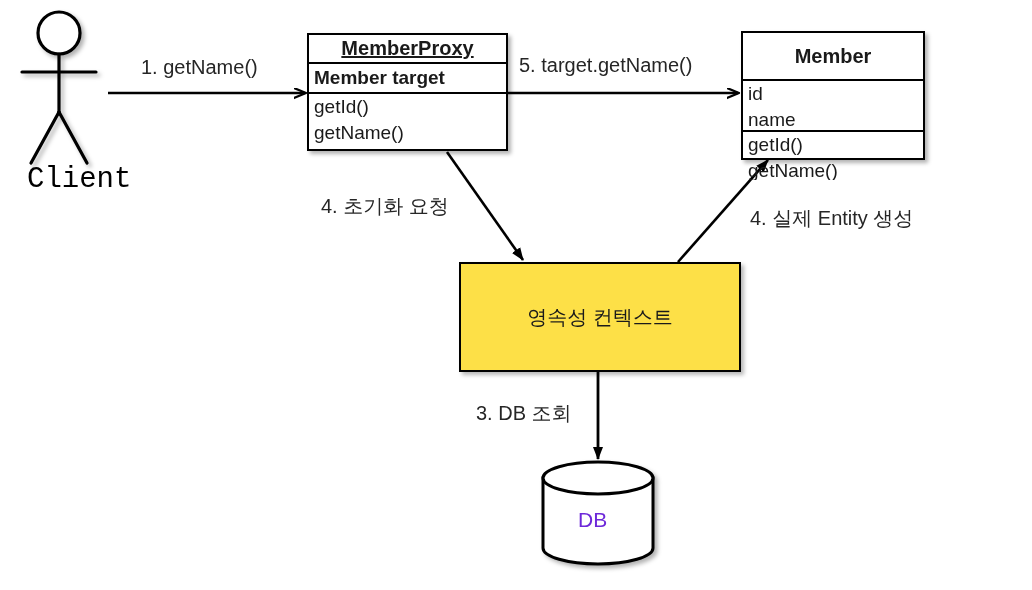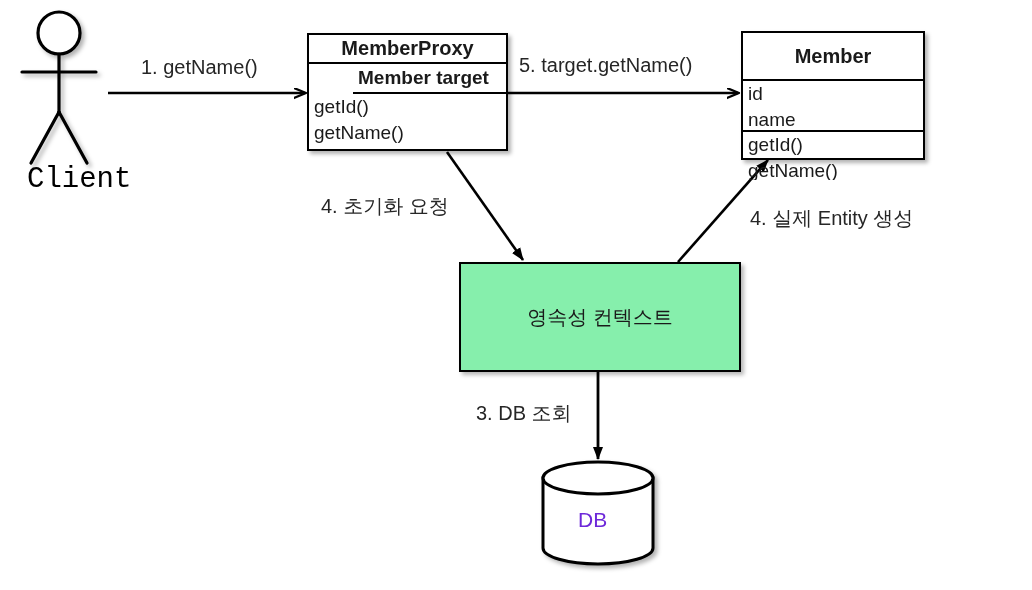--- a/index.html
+++ b/index.html
@@ -45,21 +45,20 @@
   .umlbox .cell.title {
     justify-content: center;
     font-weight: bold;
     font-size: 20px;
     border-bottom: 2.5px solid #000;
   }
   .umlbox .cell.attr {
     justify-content: flex-start;
     padding-left: 5px;
     font-size: 19px;
-    margin-left: 44px;
   }
   .umlbox .cell.attr.bold {
     font-weight: bold;
     border-bottom: 2.5px solid #000;
   }
   .umlbox .cell.attrs-group {
     display: block;
     padding-left: 5px;
     border-bottom: 2.5px solid #000;
   }
@@ -69,21 +68,21 @@
   }
   .umlbox .line {
     font-size: 19px;
     line-height: 26px;
     white-space: nowrap;
   }
 
   
   .plainbox {
     position: absolute;
-    background: #86efac;
+    background: #fde047;
     border: 2.5px solid #000;
     box-sizing: border-box;
     display: flex;
     align-items: center;
     justify-content: center;
     font-size: 20px;
     box-shadow: 3px 3px 4px rgba(0,0,0,0.28);
   }
 
   
@@ -146,21 +145,21 @@
 
     <line x1="598" y1="372" x2="598" y2="459" stroke="#000" stroke-width="2.8" marker-end="url(#arrowSolid)"></line>
 
     <g filter="url(#softShadow)">
       <path d="M543,478 L543,548 A55,16 0 0 0 653,548 L653,478 Z" fill="#ffffff" stroke="#000" stroke-width="3"></path>
       <ellipse cx="598" cy="478" rx="55" ry="16" fill="#ffffff" stroke="#000" stroke-width="3"></ellipse>
     </g>
   </svg>
 
   <div class="umlbox" id="box-member-proxy" style="left:307px; top:33px; width:201px; height:118px;">
-    <div class="cell title" style="height:29px;">MemberProxy</div>
+    <div class="cell title" style="height:29px;text-decoration:underline;">MemberProxy</div>
     <div class="cell attr bold" style="height:30px;">Member target</div>
     <div class="cell ops-group" style="height:54px;">
       <div class="line">getId()</div>
       <div class="line">getName()</div>
     </div>
   </div>
 
   <div class="umlbox" id="box-member" style="left:741px; top:31px; width:184px; height:129px;">
     <div class="cell title" style="height:48px;">Member</div>
     <div class="cell attrs-group" style="height:51px;">

